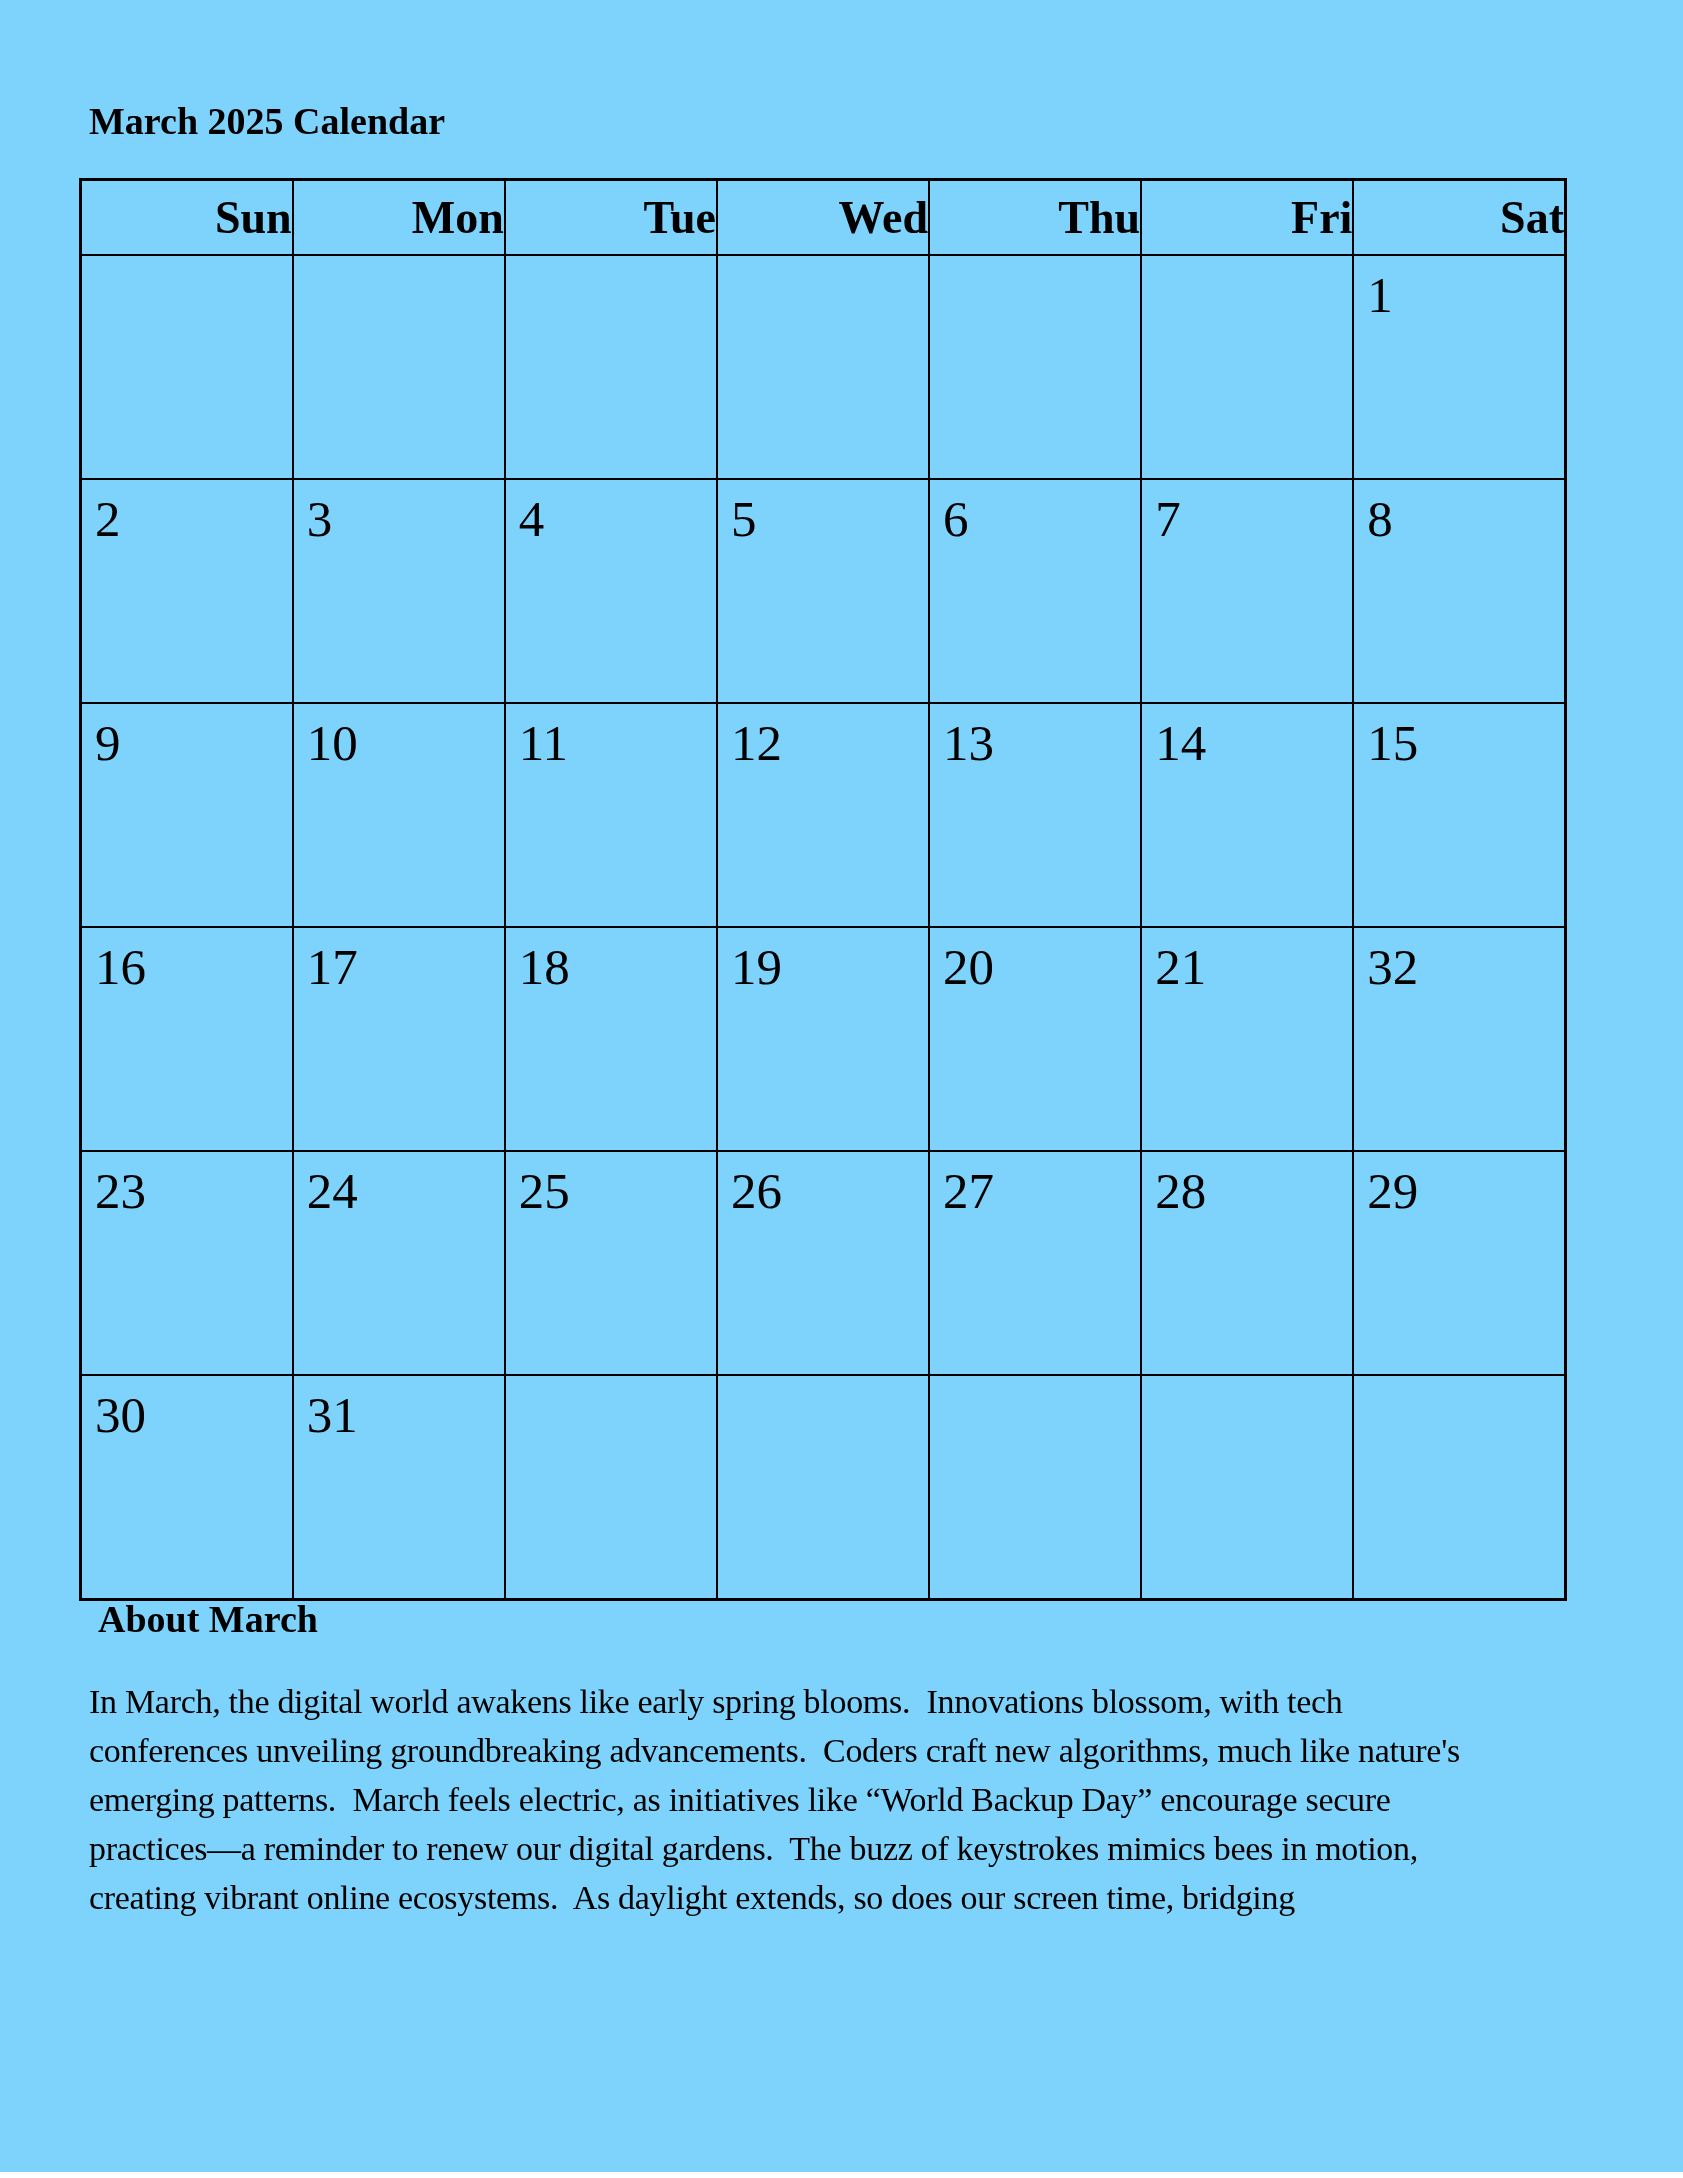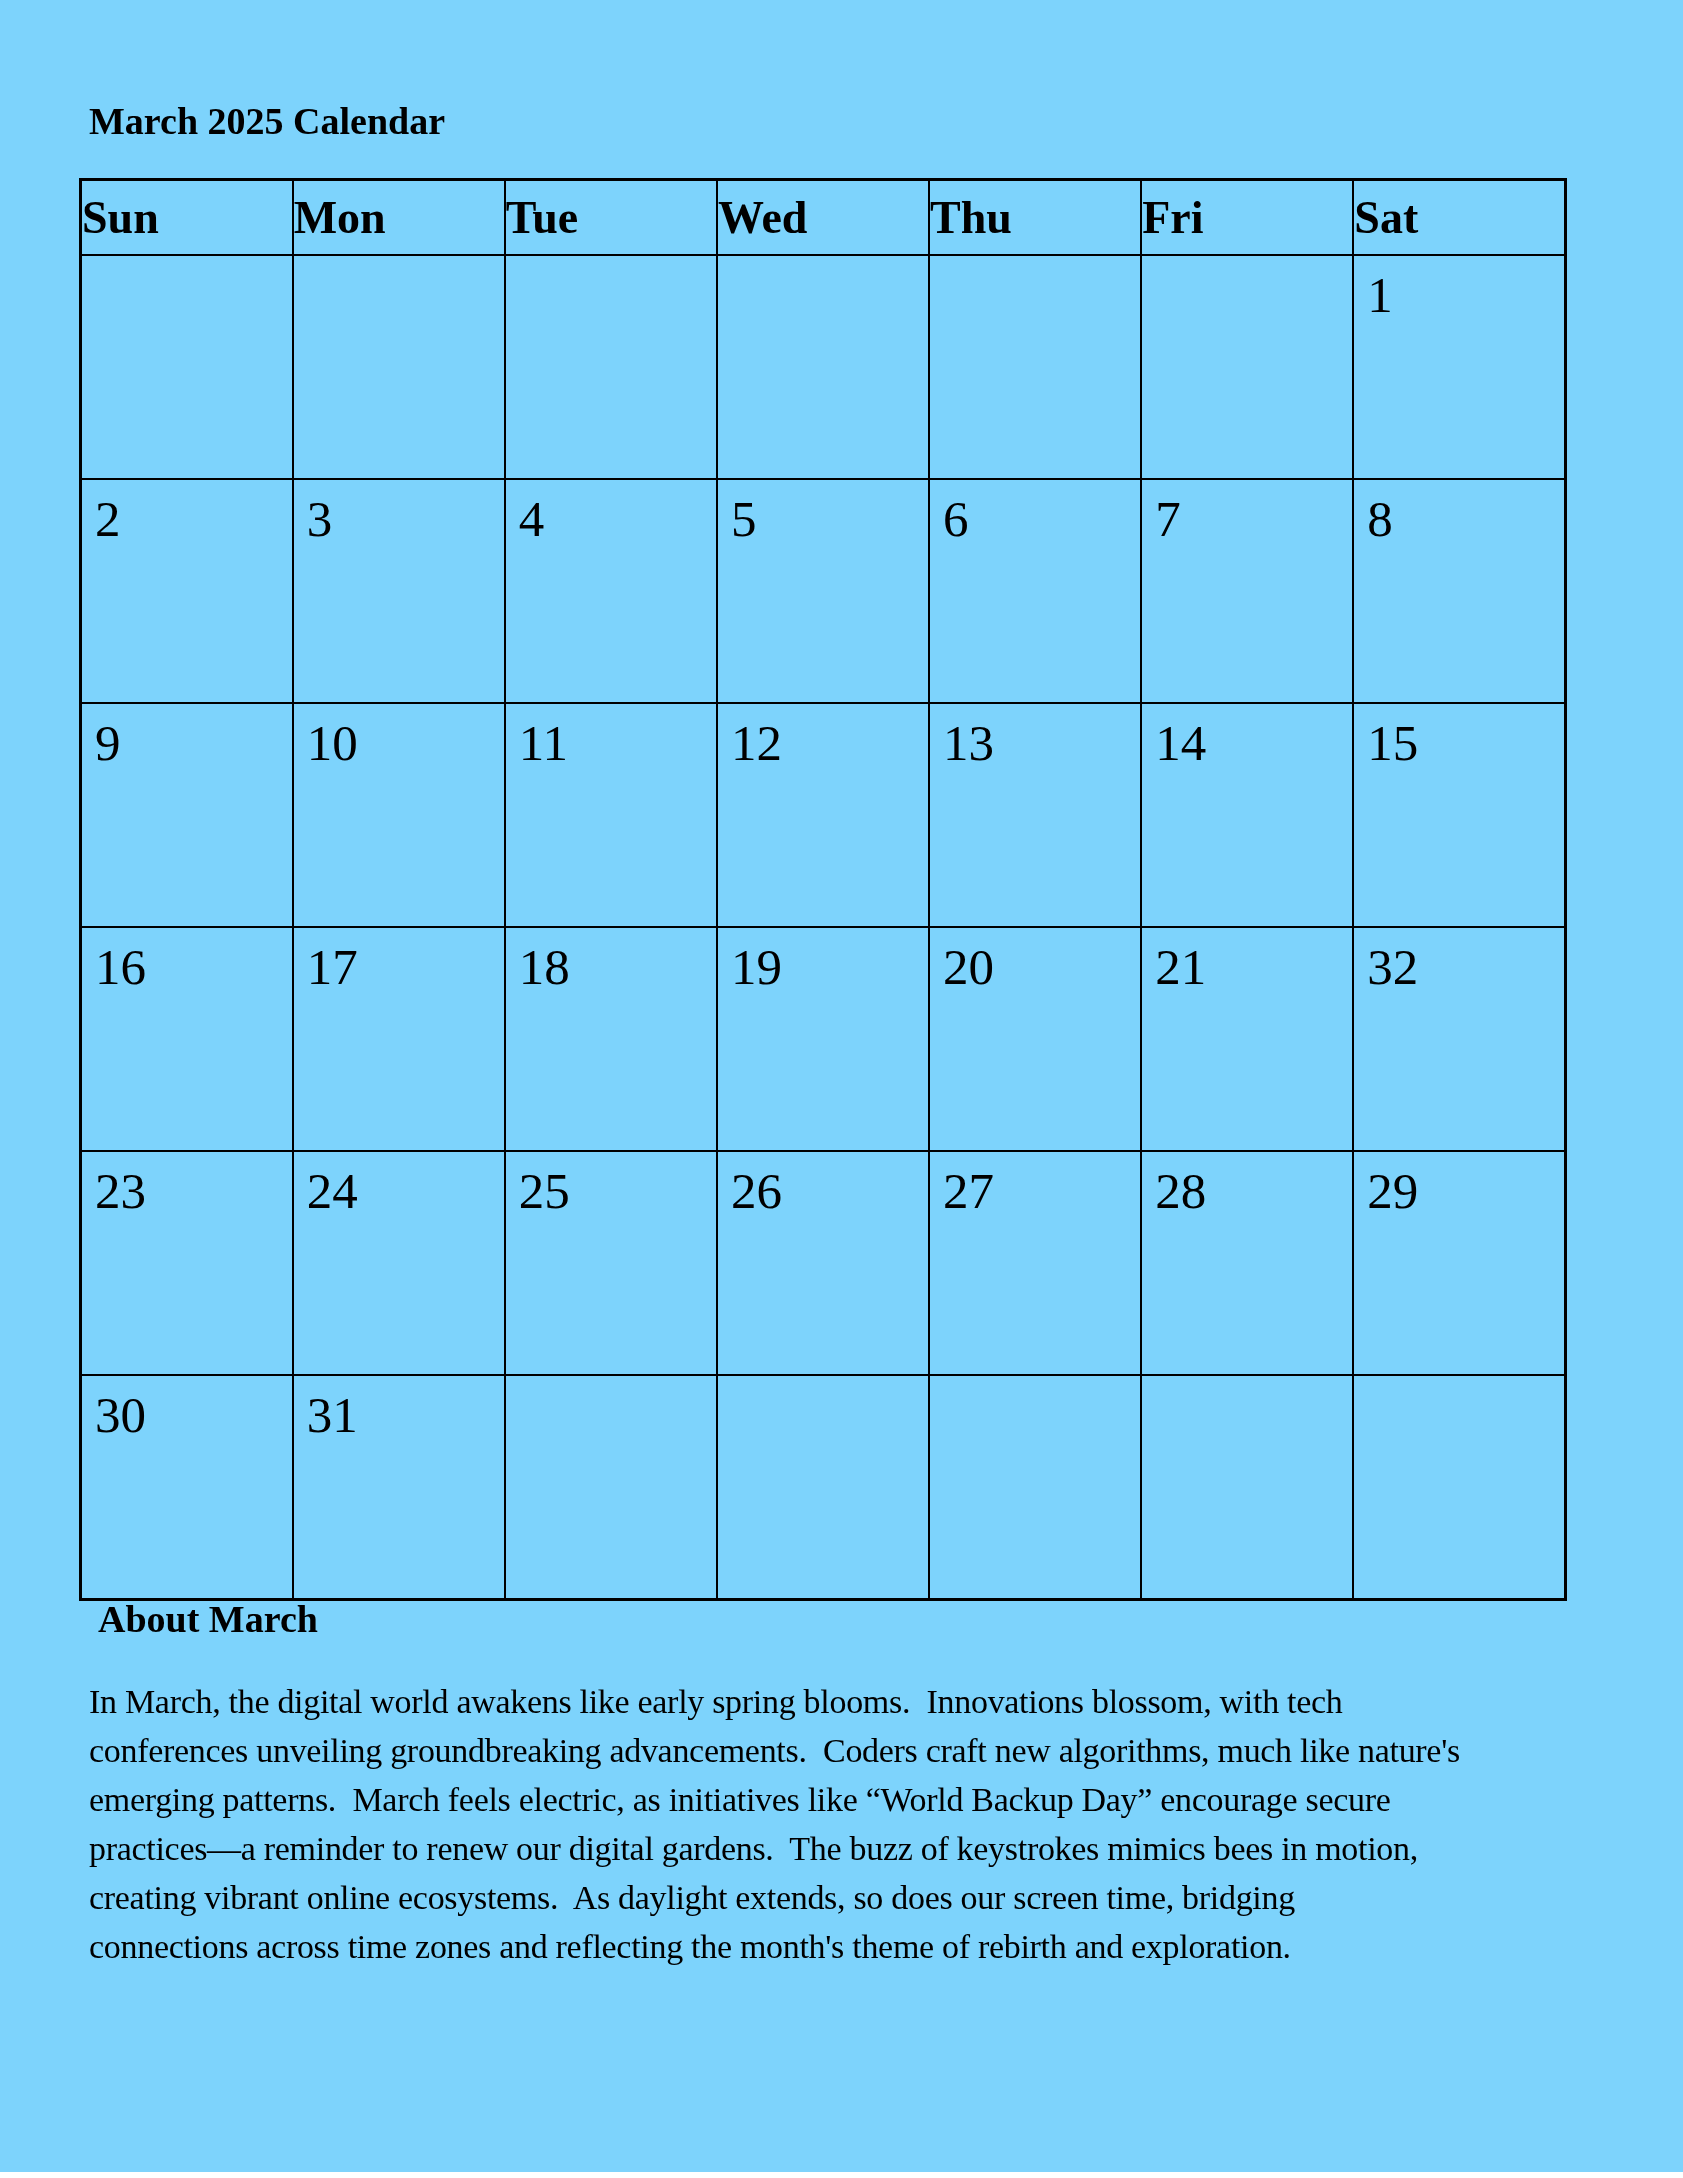--- a/index.html
+++ b/index.html
@@ -34,21 +34,21 @@
     width: 1488px;
     border-collapse: collapse;
     table-layout: fixed;
     border: 3px solid #000000;
   }
   table.calendar th {
     border: 2px solid #000000;
     height: 73px;
     font-size: 46px;
     font-weight: 700;
-    text-align: left;
+    text-align: right;
     vertical-align: middle;
     padding: 0;
   }
   table.calendar td {
     border: 2px solid #000000;
     height: 212px;
     font-size: 51px;
     font-weight: 400;
     text-align: left;
     vertical-align: top;
@@ -170,18 +170,17 @@
   </table>
 
   <h2 class="about-heading">About March</h2>
 
   <div class="about-paragraph">
       <div class="about-line">In March, the digital world awakens like early spring blooms.  Innovations blossom, with tech</div>
       <div class="about-line">conferences unveiling groundbreaking advancements.  Coders craft new algorithms, much like nature's</div>
       <div class="about-line">emerging patterns.  March feels electric, as initiatives like “World Backup Day” encourage secure</div>
       <div class="about-line">practices—a reminder to renew our digital gardens.  The buzz of keystrokes mimics bees in motion,</div>
       <div class="about-line">creating vibrant online ecosystems.  As daylight extends, so does our screen time, bridging</div>
-      <div class="about-line">connections across time zones and reflecting the month's theme of rebirth and exploration.</div>
     </div>
 
 
 </div>
 
 
 </body></html>

